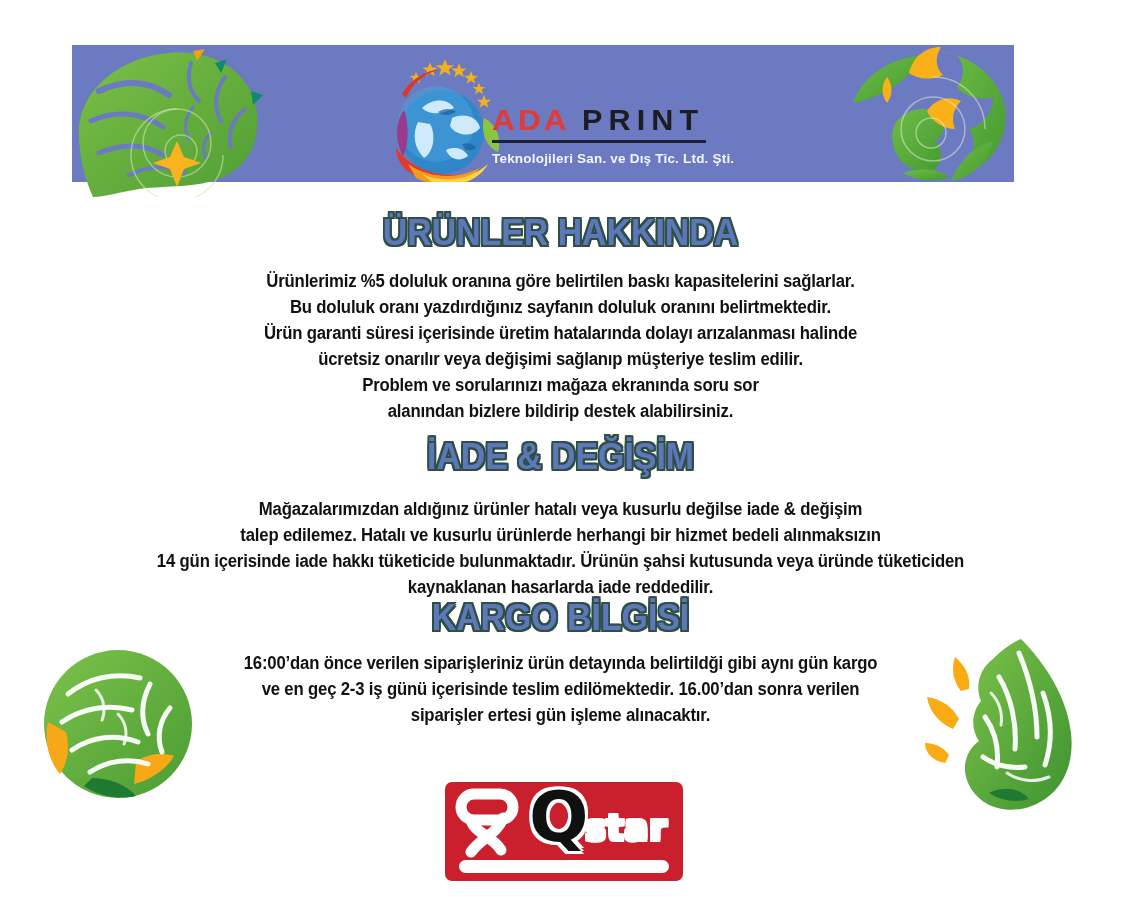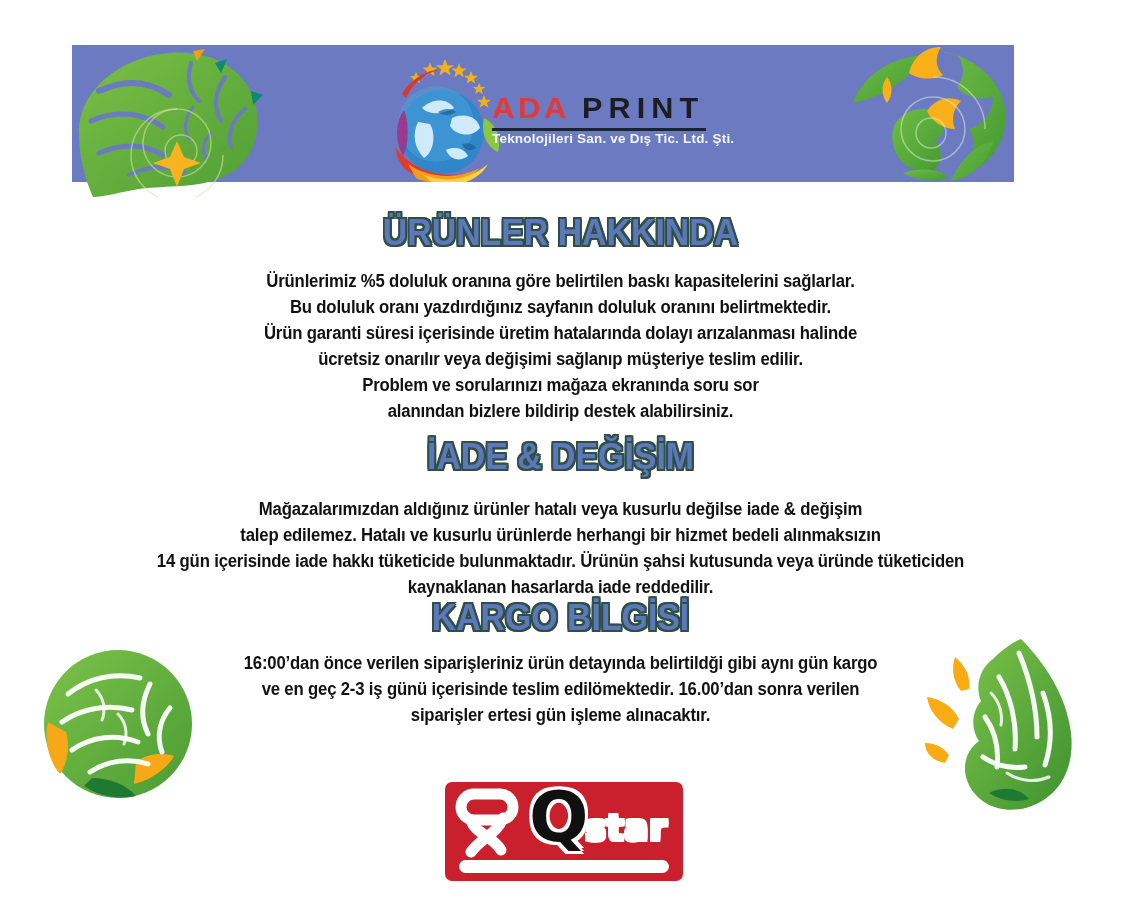--- a/index.html
+++ b/index.html
@@ -9,26 +9,26 @@
   
   .band{position:absolute;left:72px;top:45px;width:942px;height:137px;background:#6b7ac1;}
   .decor{position:absolute;pointer-events:none;}
   #leaf-tl{left:73px;top:47px;}
   #leaf-tr{left:843px;top:45px;}
   #leaf-bl{left:38px;top:644px;}
   #leaf-br{left:925px;top:633px;}
 
   
   #globe{position:absolute;left:392px;top:60px;}
-  .brand-block{position:absolute;left:492px;top:91px;width:240px;}
+  .brand-block{position:absolute;left:492px;top:103px;width:240px;}
   .brand-row{display:flex;align-items:baseline;gap:16px;}
   .brand-ada{font-size:30px;font-weight:800;color:#e03a3a;letter-spacing:3px;transform:scaleX(1.05);transform-origin:0 50%;}
   .brand-print{font-size:30px;font-weight:800;color:#1b1d22;letter-spacing:6px;transform:scaleX(1.02);transform-origin:0 50%;}
   .brand-rule{width:214px;height:3px;background:#1c2236;margin-top:3px;}
-  .brand-caption{margin-top:0;font-size:13.5px;font-weight:700;color:#f2f5fa;letter-spacing:0.2px;white-space:nowrap;}
+  .brand-caption{margin-top:8px;font-size:13.5px;font-weight:700;color:#f2f5fa;letter-spacing:0.2px;white-space:nowrap;}
 
   
   .heading{position:absolute;left:0;width:1121px;text-align:center;
            font-size:36px;font-weight:700;color:#5d78ba;letter-spacing:0px;
            transform:scaleX(0.94);transform-origin:50% 0;
            text-shadow:-2px -2px 0 #2f4f45,0 -2px 0 #2f4f45,2px -2px 0 #2f4f45,
                        -2px 0 0 #2f4f45,2px 0 0 #2f4f45,
                        -2px 2px 0 #2f4f45,0 2px 0 #2f4f45,2px 2px 0 #2f4f45;}
   .para{position:absolute;left:0;width:1121px;text-align:center;color:#111111;
         font-size:18px;font-weight:700;line-height:26px;letter-spacing:-0.2px;

